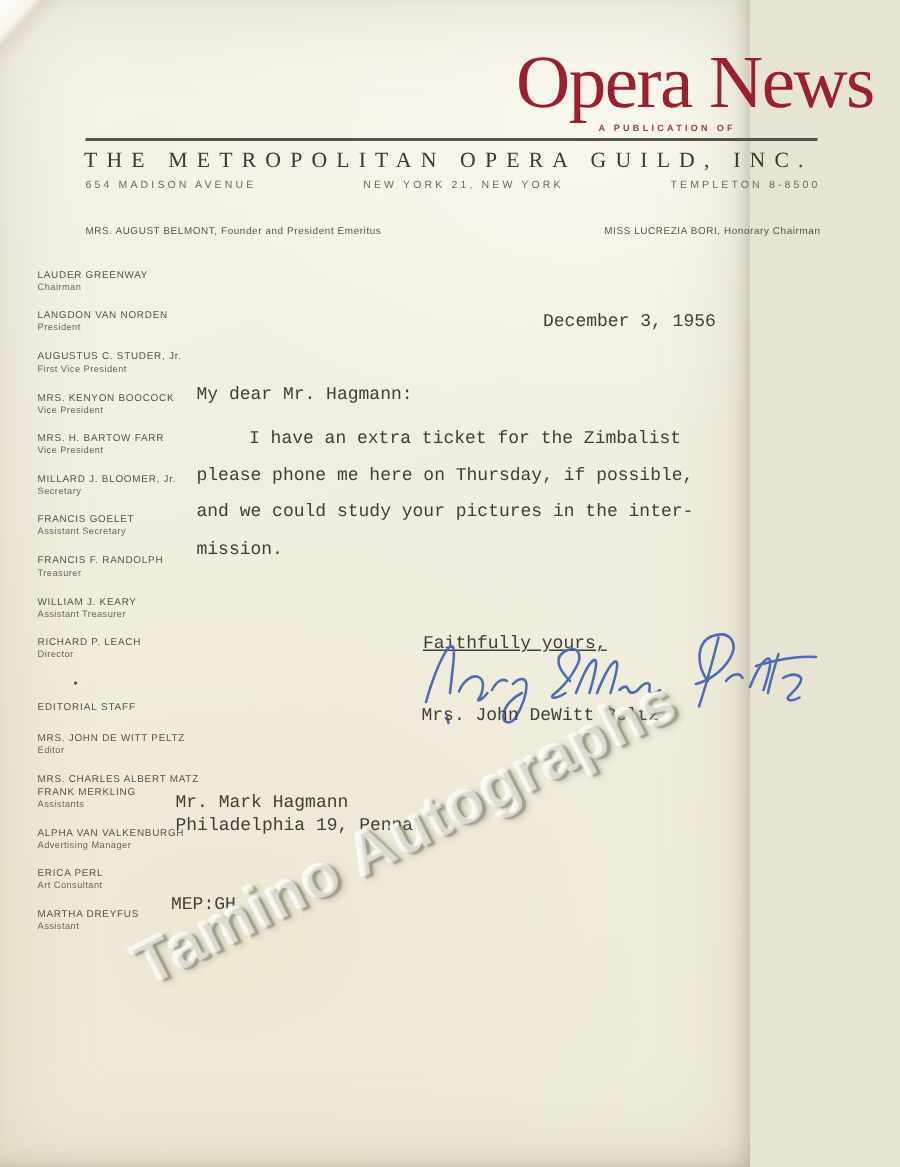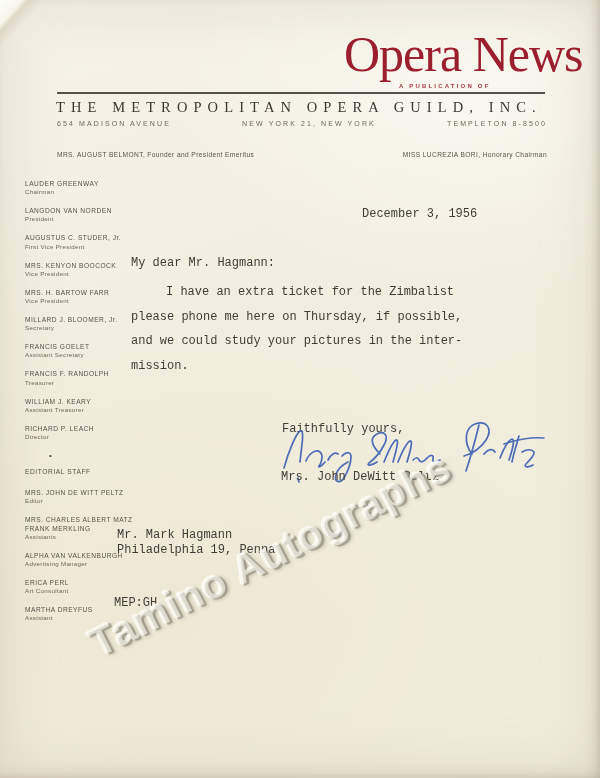--- a/index.html
+++ b/index.html
@@ -3,21 +3,21 @@
 <meta charset="utf-8">
 <style>
   html,body{margin:0;padding:0;}
   body{
     width:600px;height:778px;
     font-family:"Liberation Sans",sans-serif;
     background:#e8e4d4;
     overflow:hidden;
   }
   .paper{
-    position:relative;width:600px;height:778px;
+    position:relative;width:500px;height:778px;
     background:
       radial-gradient(ellipse 420px 300px at 78% 12%, rgba(255,255,252,.5), rgba(255,255,252,0) 70%),
       radial-gradient(ellipse 500px 380px at 30% 80%, rgba(235,228,205,.55), rgba(235,228,205,0) 75%),
       linear-gradient(160deg,#f6f3e8 0%,#f2eedf 40%,#f0ecdc 100%);
     box-shadow:
       inset 0 0 60px rgba(170,158,130,.28),
       inset -10px 0 14px -10px rgba(120,110,90,.45),
       inset 0 -10px 14px -10px rgba(120,110,90,.3);
   }
   
@@ -75,21 +75,21 @@
   .tw{
     position:absolute;
     font-family:"Liberation Mono","DejaVu Sans Mono",monospace;
     font-size:12px;color:#403d38;white-space:pre;
   }
   .date{left:362px;top:207px;}
   .salutation{left:131px;top:256px;}
   .body-block{left:131px;top:280px;width:340px;}
   .body-line{line-height:24.5px;white-space:pre;}
   .body-line.indent{padding-left:35px;}
-  .closing{left:282px;top:422px;}
+  .closing{left:282px;top:422px;text-decoration:underline;}
   .typed-name{left:281px;top:470px;}
   .recipient{left:117px;top:528px;}
   .recipient div{line-height:14.5px;}
   .reference{left:114px;top:596px;}
 
   
   .signature{position:absolute;left:276px;top:416px;width:292px;height:74px;}
 
   
   .watermark{

